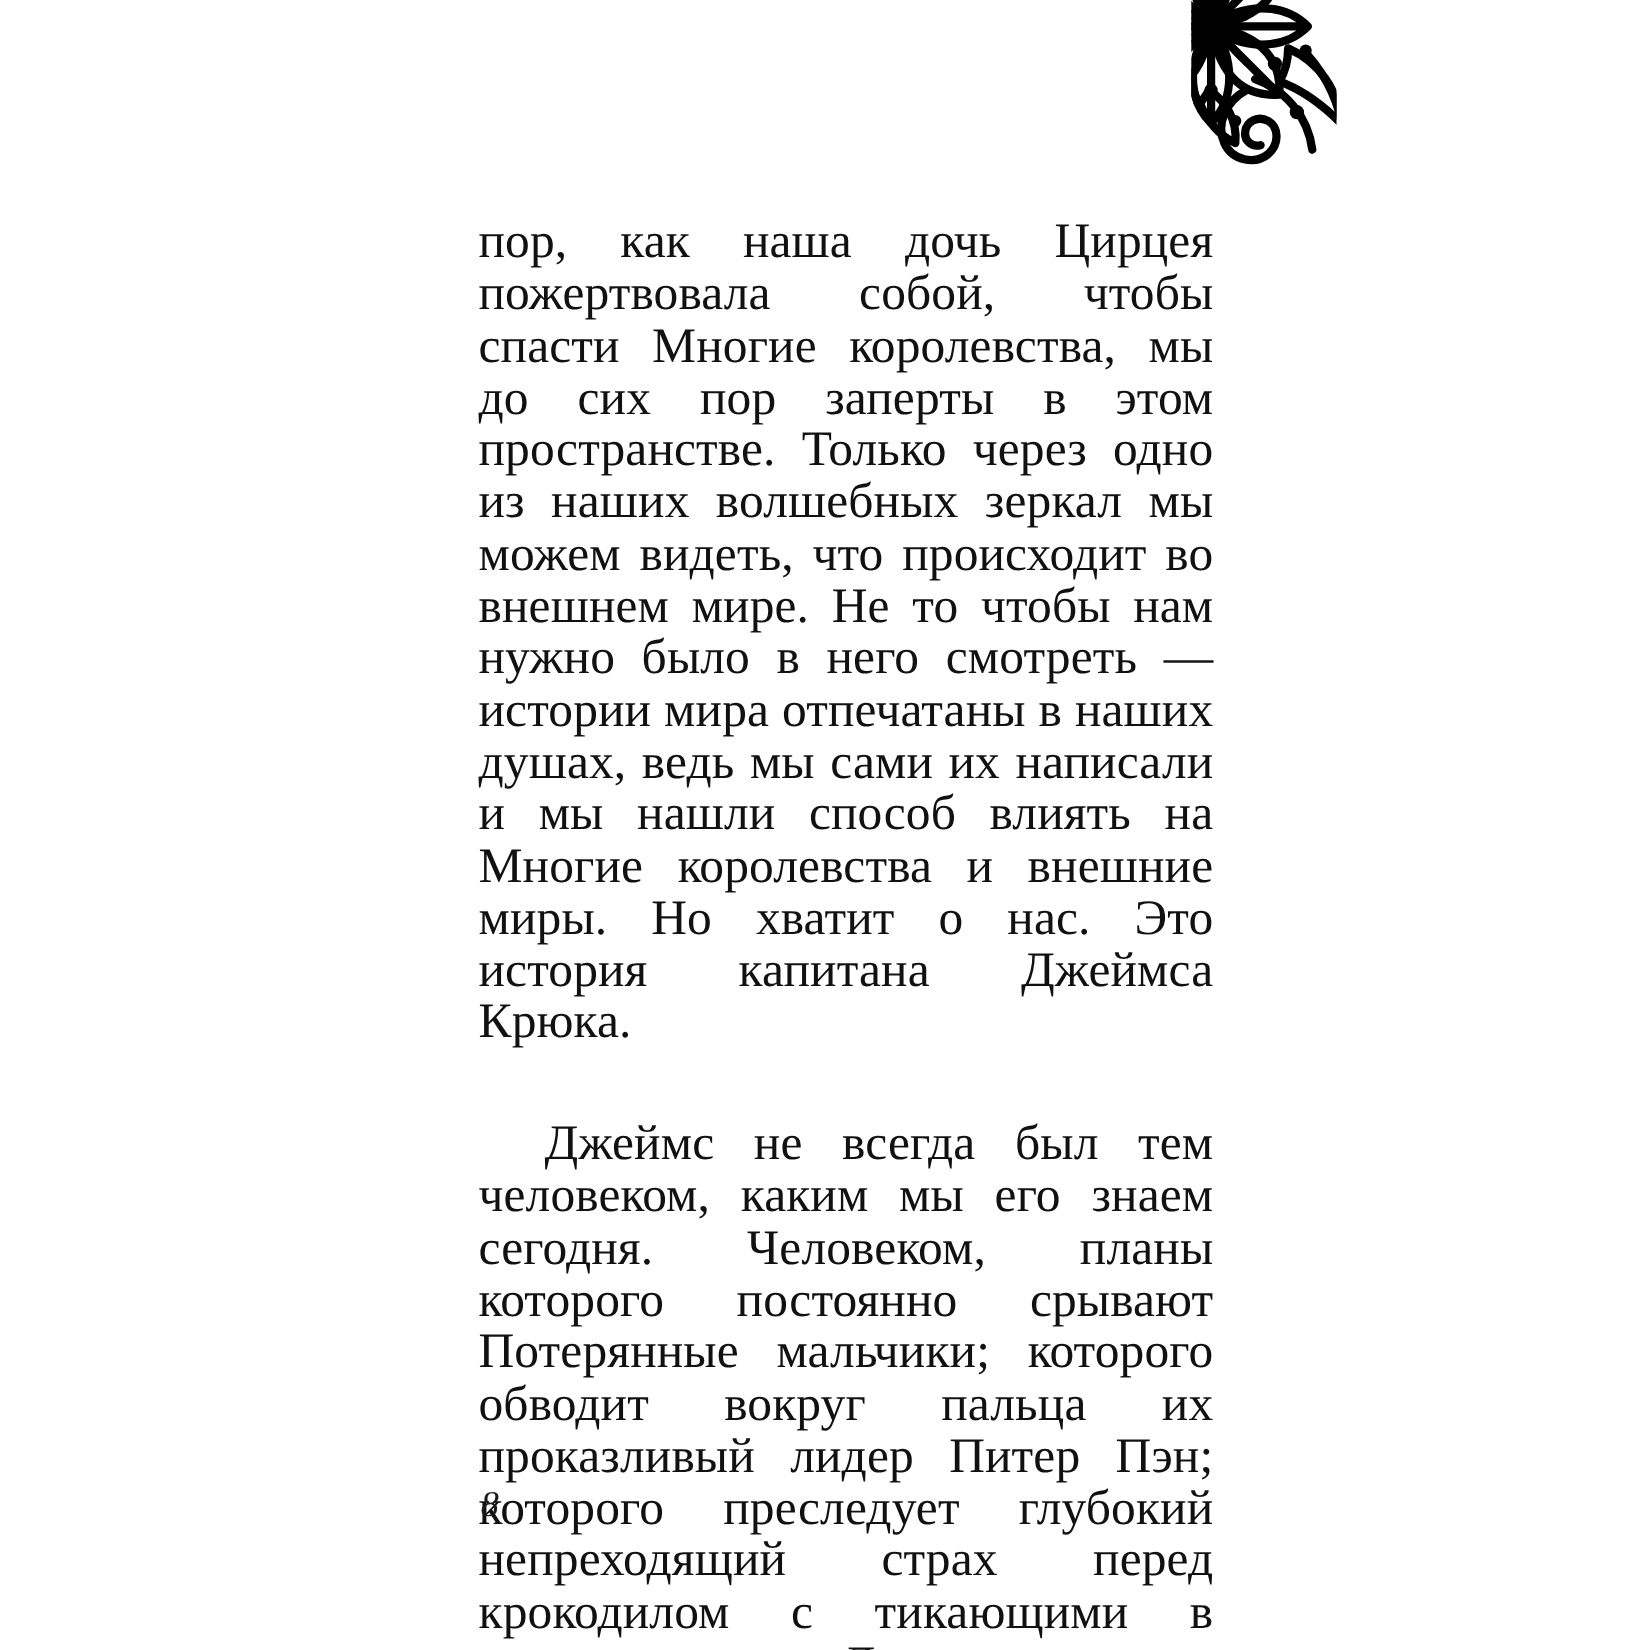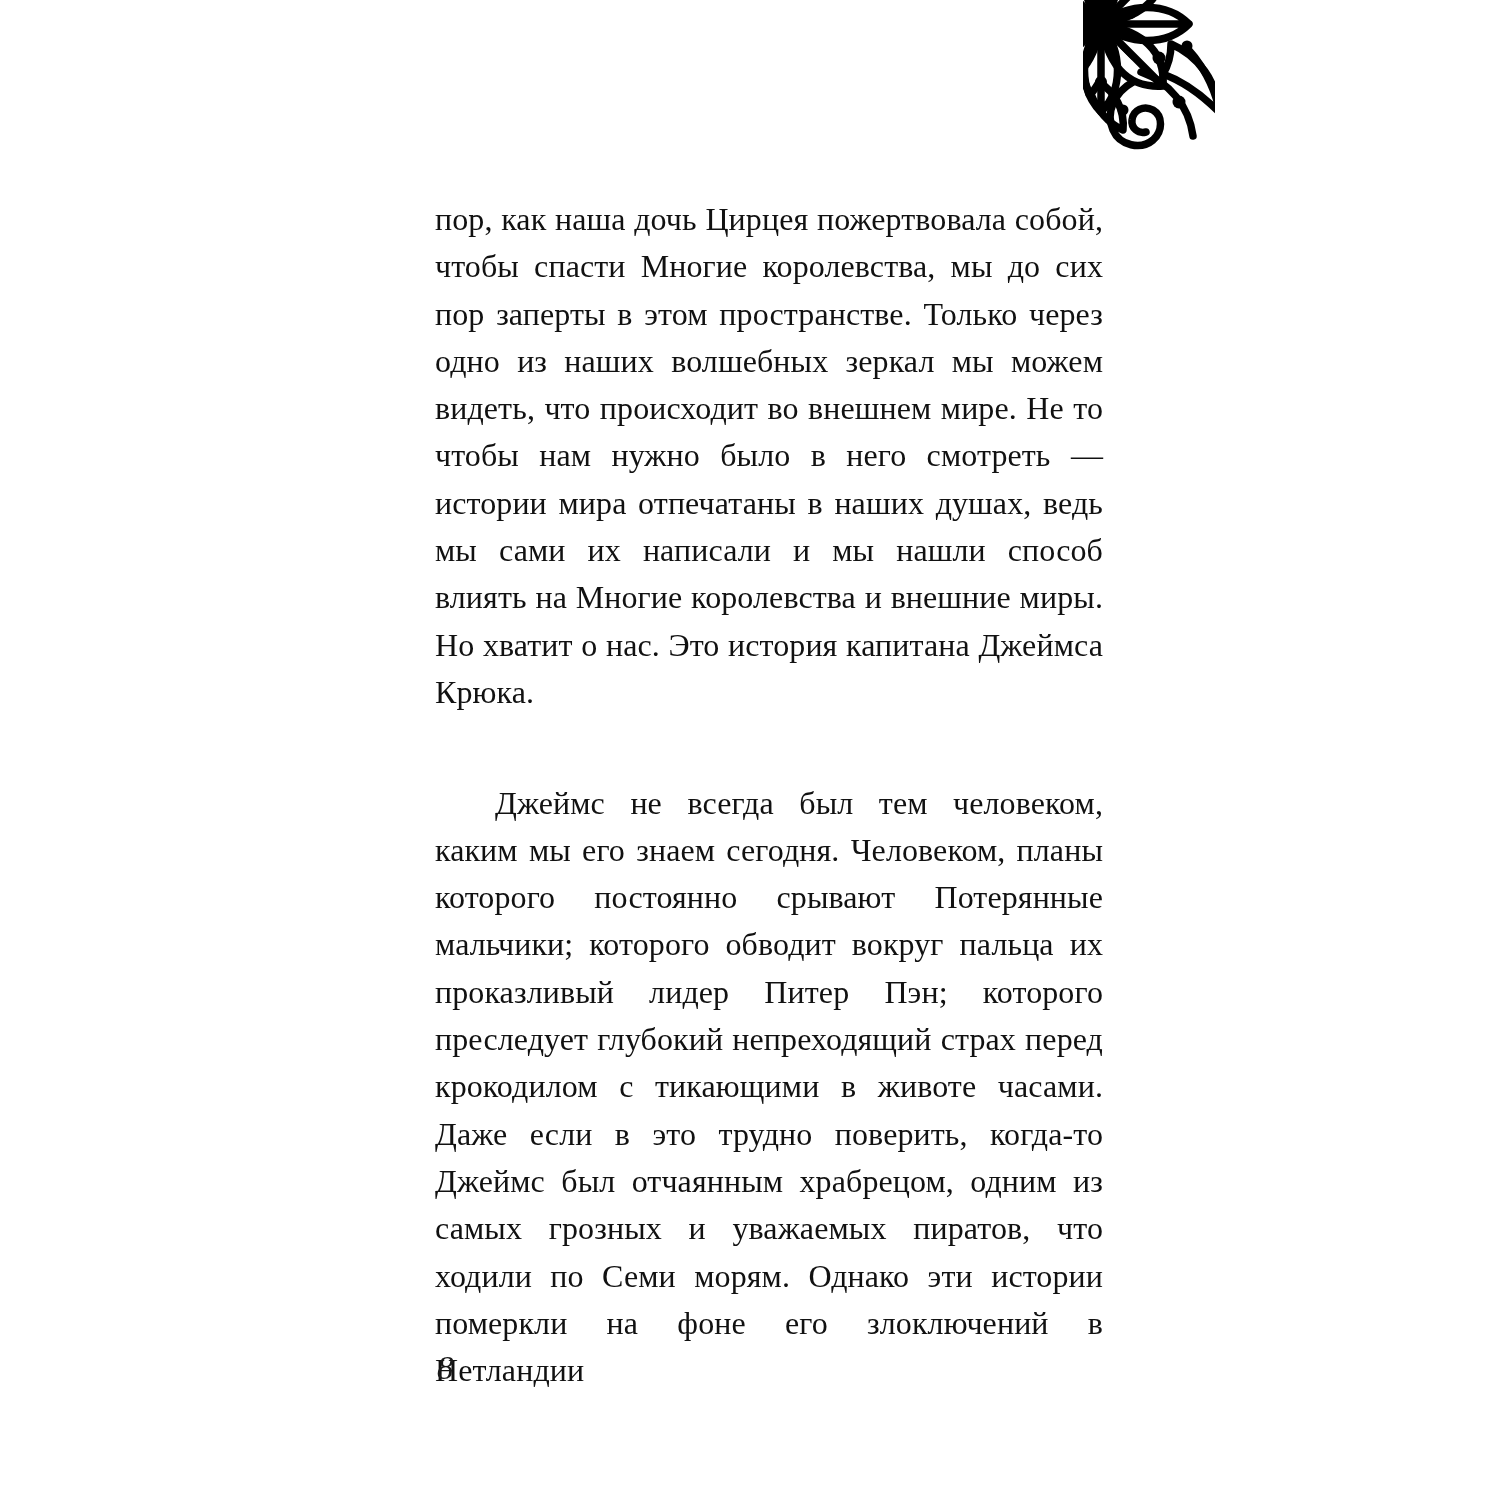--- a/index.html
+++ b/index.html
@@ -49,21 +49,21 @@
     left: 435px;
     top: 196px;
     width: 668px;
   }
 
   p.para {
     margin: 0;
     padding: 0;
     text-align: justify;
     text-justify: inter-word;
-    font-size: 32px;
+    font-size: 45px;
     line-height: 47.3px;
     color: #111111;
     letter-spacing: 0.1px;
     font-weight: 400;
     -webkit-font-smoothing: antialiased;
     hyphens: manual;
   }
   p.para.cont {
     text-indent: 0;
   }

